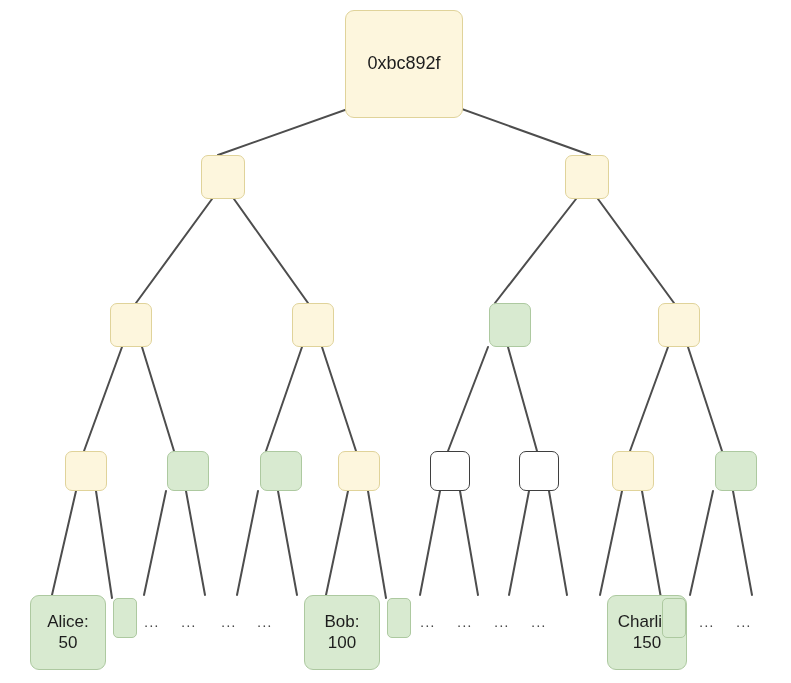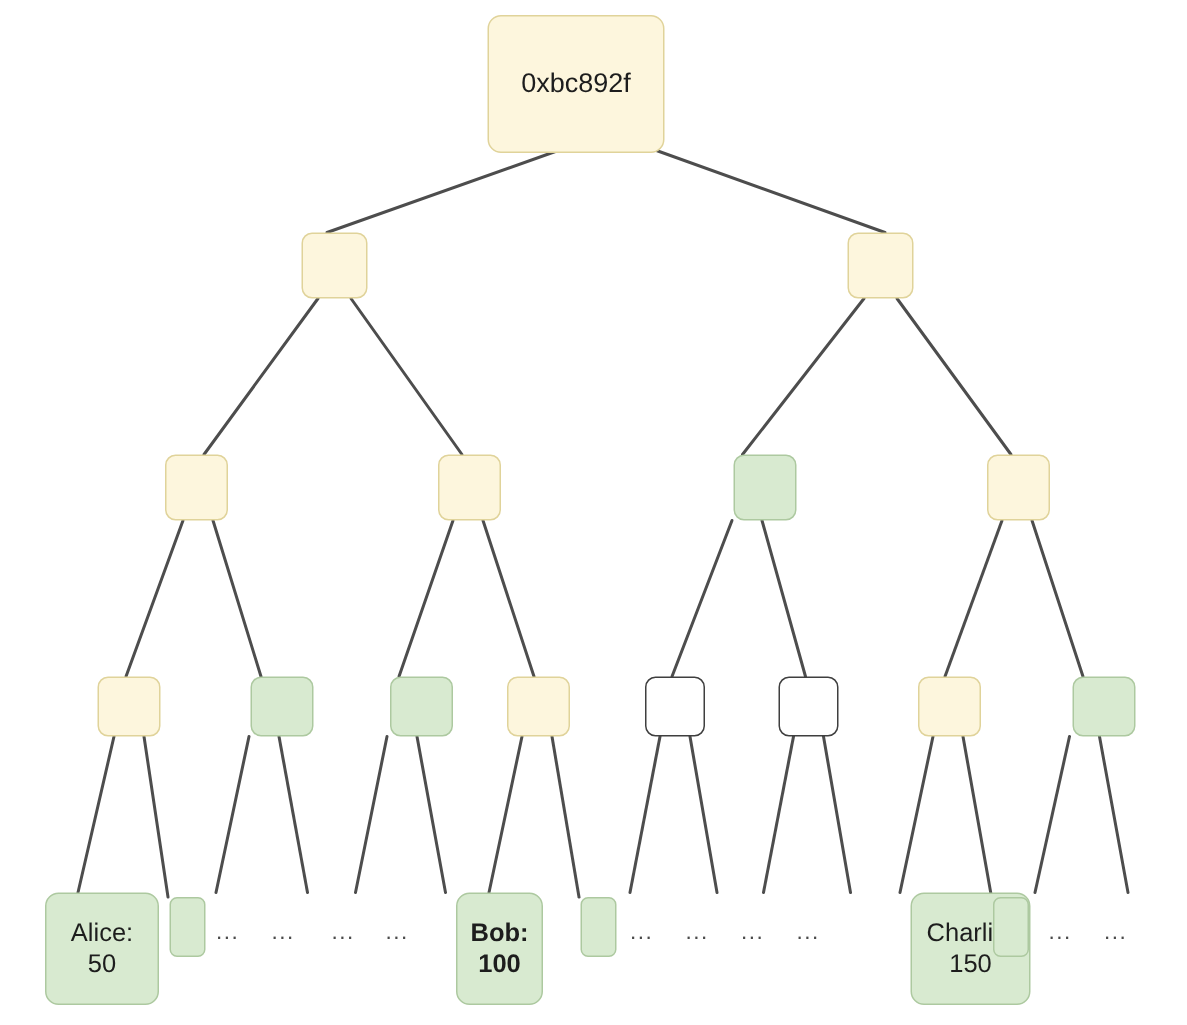--- a/index.html
+++ b/index.html
@@ -103,39 +103,39 @@
       <line x1="440" y1="491" x2="420" y2="595" stroke="#4d4d4d" stroke-width="2" stroke-linecap="round"></line>
       <line x1="460" y1="491" x2="478" y2="595" stroke="#4d4d4d" stroke-width="2" stroke-linecap="round"></line>
       <line x1="529" y1="491" x2="509" y2="595" stroke="#4d4d4d" stroke-width="2" stroke-linecap="round"></line>
       <line x1="549" y1="491" x2="567" y2="595" stroke="#4d4d4d" stroke-width="2" stroke-linecap="round"></line>
       <line x1="622" y1="491" x2="600" y2="595" stroke="#4d4d4d" stroke-width="2" stroke-linecap="round"></line>
       <line x1="642" y1="491" x2="661" y2="598" stroke="#4d4d4d" stroke-width="2" stroke-linecap="round"></line>
       <line x1="713" y1="491" x2="690" y2="595" stroke="#4d4d4d" stroke-width="2" stroke-linecap="round"></line>
       <line x1="733" y1="491" x2="752" y2="595" stroke="#4d4d4d" stroke-width="2" stroke-linecap="round"></line>
     </svg>
   <div id="node-layer">
-      <div class="node cream root" style="left: 325px; top: 10px; width: 118px; height: 92px; text-align: right;">0xbc892f</div>
+      <div class="node cream root" style="left: 345px; top: 10px; width: 118px; height: 108px; text-align: right;">0xbc892f</div>
       <div class="node cream" style="left: 201px; top: 155px; width: 44px; height: 44px;"></div>
       <div class="node cream" style="left: 565px; top: 155px; width: 44px; height: 44px;"></div>
       <div class="node cream" style="left: 110px; top: 303px; width: 42px; height: 44px;"></div>
       <div class="node cream" style="left: 292px; top: 303px; width: 42px; height: 44px;"></div>
       <div class="node green" style="left: 477px; top: 303px; width: 42px; height: 44px;"></div>
       <div class="node cream" style="left: 658px; top: 303px; width: 42px; height: 44px;"></div>
       <div class="node cream" style="left: 65px; top: 451px; width: 42px; height: 40px;"></div>
       <div class="node green" style="left: 155px; top: 451px; width: 42px; height: 40px;"></div>
       <div class="node green" style="left: 248px; top: 451px; width: 42px; height: 40px;"></div>
       <div class="node cream" style="left: 338px; top: 451px; width: 42px; height: 40px;"></div>
       <div class="node white" style="left: 430px; top: 451px; width: 40px; height: 40px;"></div>
       <div class="node white" style="left: 519px; top: 451px; width: 40px; height: 40px;"></div>
       <div class="node cream" style="left: 612px; top: 451px; width: 42px; height: 40px;"></div>
       <div class="node green" style="left: 703px; top: 451px; width: 42px; height: 40px;"></div>
       <div class="node green leaf-named" style="left: 18px; top: 595px; width: 76px; height: 75px;">Alice:
 50</div>
       <div class="node green small" style="left: 101px; top: 598px; width: 24px; height: 40px;"></div>
-      <div class="node green leaf-named" style="left: 292px; top: 595px; width: 58px; height: 75px; font-weight: bold;">Bob:
+      <div class="node green leaf-named" style="left: 292px; top: 595px; width: 76px; height: 75px;">Bob:
 100</div>
       <div class="node green small" style="left: 375px; top: 598px; width: 24px; height: 40px;"></div>
       <div class="node green leaf-named" style="left: 595px; top: 595px; width: 80px; height: 75px;">Charlie:
 150</div>
       <div class="node green small" style="left: 650px; top: 598px; width: 24px; height: 40px;"></div>
       <div class="ellipsis" style="left: 144px; top: 614px;">...</div>
       <div class="ellipsis" style="left: 181px; top: 614px;">...</div>
       <div class="ellipsis" style="left: 221px; top: 614px;">...</div>
       <div class="ellipsis" style="left: 257px; top: 614px;">...</div>
       <div class="ellipsis" style="left: 420px; top: 614px;">...</div>

